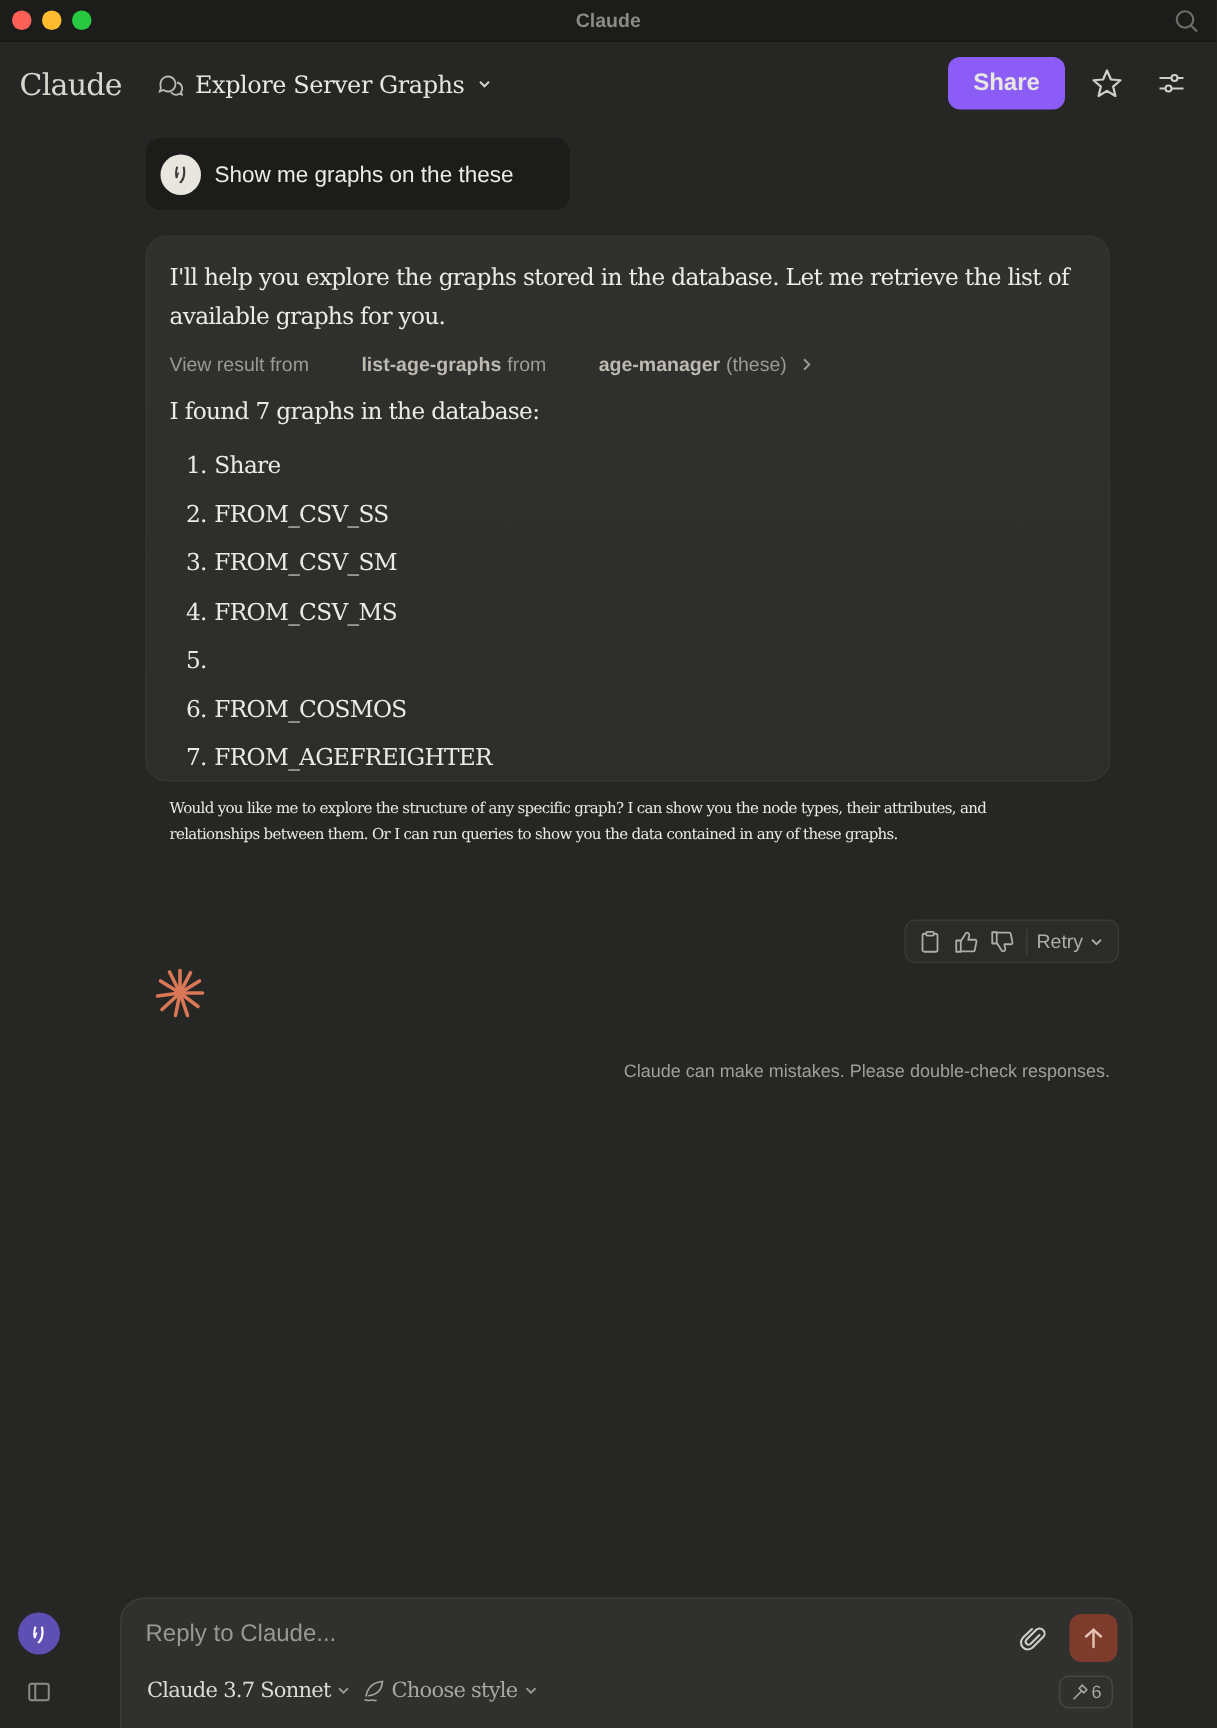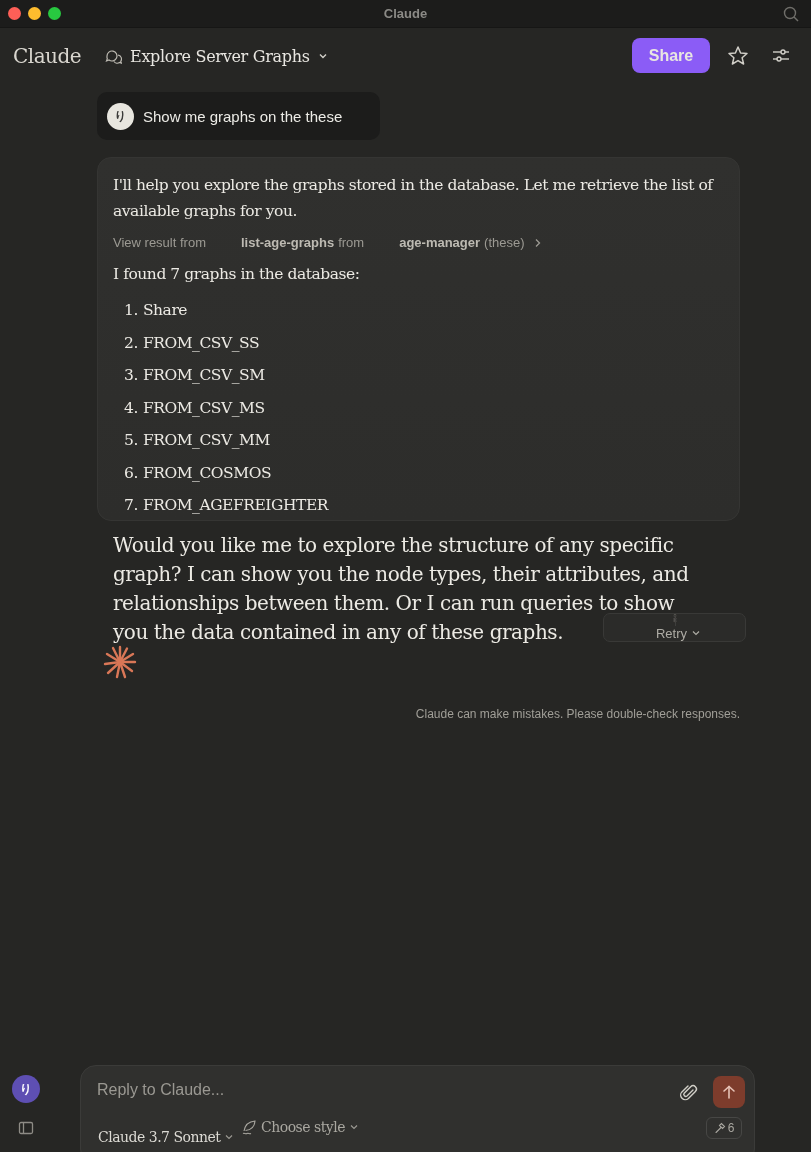--- a/index.html
+++ b/index.html
@@ -78,27 +78,27 @@
     position: absolute; left: 15px; top: 107px;
     font-size: 15.5px; color: #eceae4;
   }
   .graph-list { position: absolute; left: 26px; top: 143px; list-style: none; }
   .graph-list li {
     height: 32.5px; font-size: 15.5px; color: #eceae4; display: flex;
   }
   .graph-list li .num { margin-right: 5px; }
   .p3 {
     position: absolute; left: 15px; top: 373px; width: 600px;
-    font-size: 20px; line-height: 29px; color: #eceae4;
+    font-size: 10px; line-height: 17px; color: #eceae4;
   }
 
   .action-bar {
     position: absolute; left: 603px; top: 613px; width: 143px; height: 29px;
     background: #2b2b29; border: 1px solid #393937; border-radius: 7px;
-    display: flex; align-items: center; padding-left: 8px; flex-direction: column;
+    display: flex; align-items: center; padding-left: 8px;
   }
   .action-icon { width: 16px; height: 16px; margin-right: 8px; cursor: pointer; }
   .action-divider { width: 1px; height: 18px; background: #3e3e3c; margin: 0 6px 0 0; }
   .retry-btn { display: flex; align-items: center; gap: 4px; font-size: 13px; color: #aeaca5; cursor: pointer; }
 
   .claude-spark { position: absolute; left: 103px; top: 645px; width: 34px; height: 34px; }
   .disclaimer {
     position: absolute; right: 71px; top: 663px; font-size: 12px; color: #a19f98; margin-top: 44px;
   }
 
@@ -119,21 +119,21 @@
     font-size: 16px; color: #e5e5e5; font-family: "Liberation Sans", sans-serif;
   }
   .composer-input::placeholder { color: #9a9892; }
   .attach-btn { position: absolute; left: 598px; top: 17px; width: 20px; height: 20px; cursor: pointer; }
   .send-btn {
     position: absolute; left: 632px; top: 10px; width: 32px; height: 32px; border-radius: 8px;
     background: #7d3c2c; border: none; display: flex; align-items: center; justify-content: center; cursor: pointer;
   }
   .model-select {
     position: absolute; left: 17px; top: 53px; display: flex; align-items: center; gap: 4px; cursor: pointer;
-    font-family: "DejaVu Serif", serif; font-size: 14px; color: #dcdad4; letter-spacing: -0.5px; margin-top: 10px;
+    font-family: "DejaVu Serif", serif; font-size: 14px; color: #dcdad4; letter-spacing: -0.5px;
   }
   .style-select {
     position: absolute; left: 160px; top: 53px; display: flex; align-items: center; gap: 4px; cursor: pointer;
     font-family: "DejaVu Serif", serif; font-size: 14px; color: #a9a7a0; letter-spacing: -0.5px;
   }
   .tools-badge {
     position: absolute; left: 625px; top: 51px; width: 36px; height: 22px;
     border: 1px solid #474745; border-radius: 6px;
     display: flex; align-items: center; justify-content: center; gap: 2px;
     font-size: 12px; color: #a9a7a0; cursor: pointer;
@@ -210,21 +210,20 @@
     <li>
         <span class="num">3.</span>
         <span>FROM_CSV_SM</span>
       </li>
     <li>
         <span class="num">4.</span>
         <span>FROM_CSV_MS</span>
       </li>
     <li>
         <span class="num">5.</span>
-        <span>FROM_CSV_MM</span>
       </li>
     <li>
         <span class="num">6.</span>
         <span>FROM_COSMOS</span>
       </li>
     <li>
         <span class="num">7.</span>
         <span>FROM_AGEFREIGHTER</span>
       </li>
   </ol>

